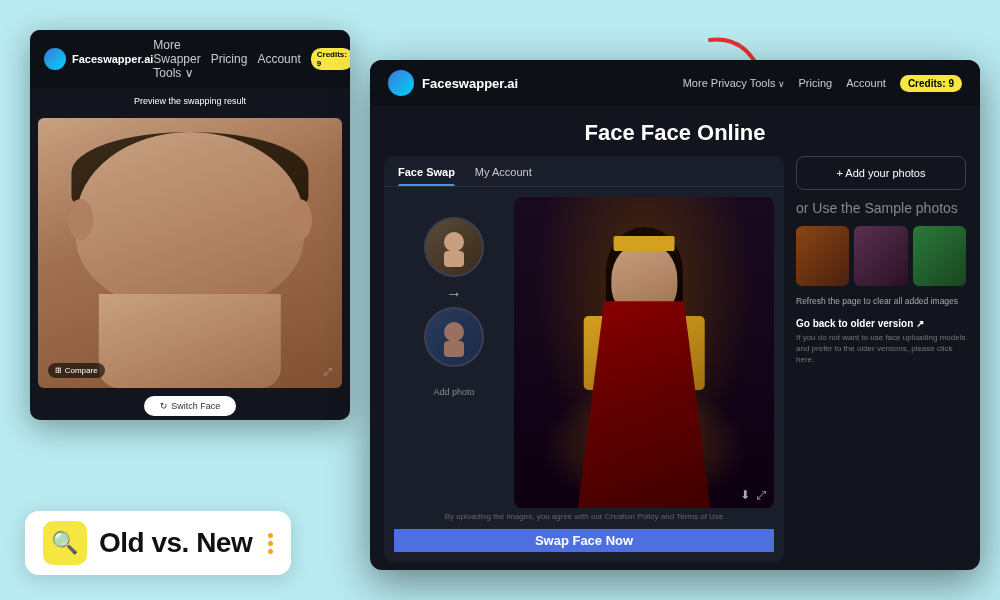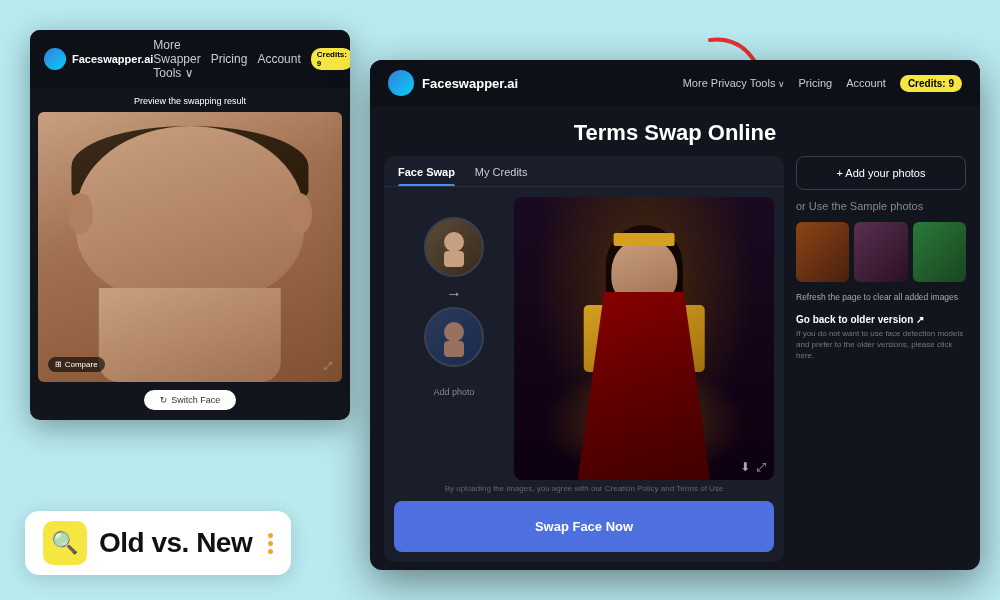--- a/index.html
+++ b/index.html
@@ -47,21 +47,21 @@
       background: #f5e642; color: #000; font-size: 8px;
       font-weight: 700; padding: 2px 6px; border-radius: 10px;
     }
     .old-content {
       display: flex;
     }
     .old-left-panel {
       width: 100%; padding: 8px;
     }
     .old-preview-label {
-      color: #fff; font-size: 9px; text-align: center; margin-bottom: 6px;
+      color: #fff; font-size: 9px; text-align: center; margin-bottom: 12px;
     }
     .old-face-image {
       width: 100%;
       height: 270px;
       background: linear-gradient(160deg, #3a3030 0%, #1a1010 100%);
       border-radius: 6px;
       display: flex;
       align-items: center;
       justify-content: center;
       overflow: hidden;
@@ -212,39 +212,39 @@
     .target-icon-btn {
       color: #aaa; font-size: 12px; cursor: pointer;
     }
 
     .new-terms {
       color: #666; font-size: 8px; text-align: center;
       padding: 4px 10px;
     }
     .new-swap-btn {
       background: #4d6fdf; color: #fff; font-size: 13px; font-weight: 700;
-      border: none; border-radius: 8px; width: calc(100% - 20px);
-      margin: 4px 10px 10px; padding: 18px;
+      border: none; border-radius: 0; width: calc(100% - 20px);
+      margin: 4px 10px 10px; padding: 4px;
       cursor: pointer; text-align: center;
     }
 
     
     .new-right-panel {
       width: 170px;
       display: flex; flex-direction: column; gap: 10px;
     }
     .add-photos-btn {
       background: transparent;
       border: 1px solid #3a4050;
       color: #fff; font-size: 11px;
       border-radius: 8px; padding: 10px;
       cursor: pointer; display: flex; align-items: center; justify-content: center;
       gap: 4px;
     }
-    .sample-label { color: #888; font-size: 11px; }
+    .sample-label { color: #888; font-size: 14px; }
     .sample-grid { display: flex; gap: 5px; }
     .sample-thumb {
       flex: 1; height: 60px; border-radius: 6px; overflow: hidden;
     }
     .sample-thumb-1 {
       background: linear-gradient(135deg, #8B4513, #4a2010);
     }
     .sample-thumb-2 {
       background: linear-gradient(135deg, #5a3050, #2a1025);
     }
@@ -438,29 +438,29 @@
       <span class="new-logo-text">Faceswapper.ai</span>
     </div>
     <div class="new-nav-right">
       <span class="new-nav-link has-chevron">More Privacy Tools</span>
       <span class="new-nav-link">Pricing</span>
       <span class="new-nav-link">Account</span>
       <span class="new-credits-badge">Credits: 9</span>
     </div>
   </div>
 
-  <div class="new-page-title">Terms Swap Online</div>
+  <div class="new-page-title">Face Face Online</div>
 
   <div class="new-main">
 
     <div class="new-left-panel">
 
       <div class="new-tabs">
         <div class="new-tab active">Face Swap</div>
-        <div class="new-tab">My Credits</div>
+        <div class="new-tab">My Account</div>
       </div>
 
       <div class="new-swap-area">
 
         <div class="new-source-panel">
           <div class="face-thumb">
             <svg width="40" height="40" viewBox="0 0 40 40">
               <circle cx="20" cy="15" r="10" fill="#c8a080"></circle>
               <rect x="10" y="24" width="20" height="16" rx="4" fill="#c8a080"></rect>
             </svg>
@@ -507,21 +507,21 @@
       <div class="sample-grid">
         <div class="sample-thumb sample-thumb-1"></div>
         <div class="sample-thumb sample-thumb-2"></div>
         <div class="sample-thumb sample-thumb-3"></div>
       </div>
 
       <span class="refresh-label">Refresh the page to clear all added images</span>
 
       <div class="go-back-section">
         <div class="go-back-title">Go back to older version ↗</div>
-        <div class="go-back-desc">If you do not want to use face detection models and prefer to the older versions, please click here.</div>
+        <div class="go-back-desc">If you do not want to use face uploading models and prefer to the older versions, please click here.</div>
       </div>
     </div>
   </div>
 </div>
 
 <div class="old-vs-new-badge">
   <div class="badge-search-icon">
     <span>🔍</span>
   </div>
   <span class="badge-text">Old vs. New</span>

